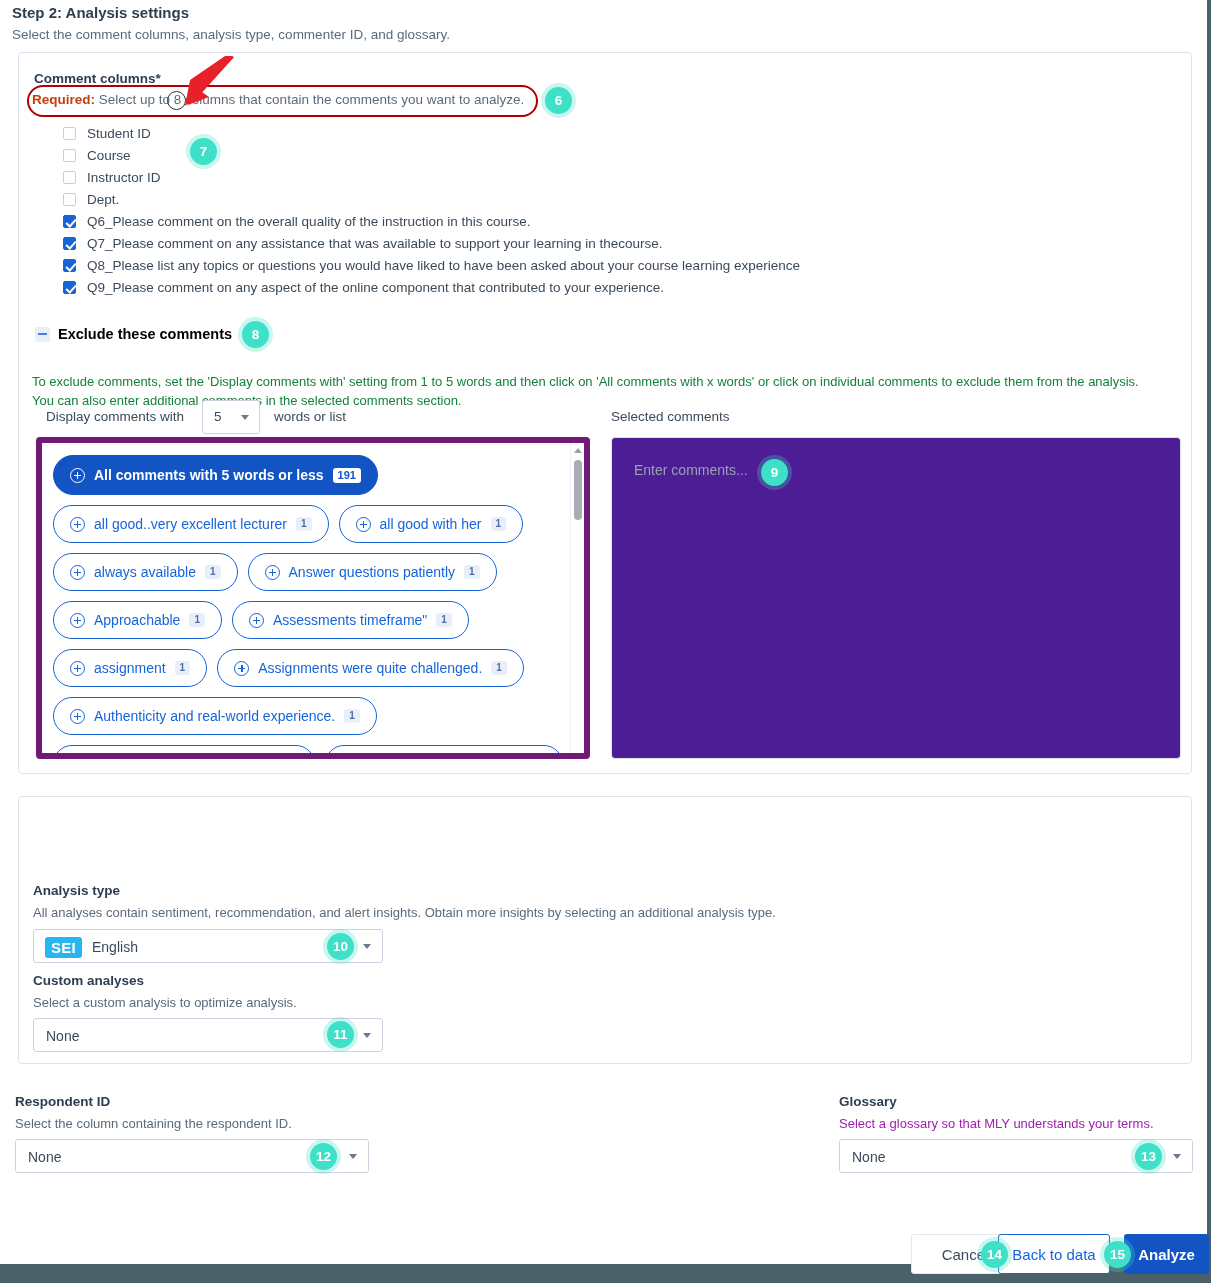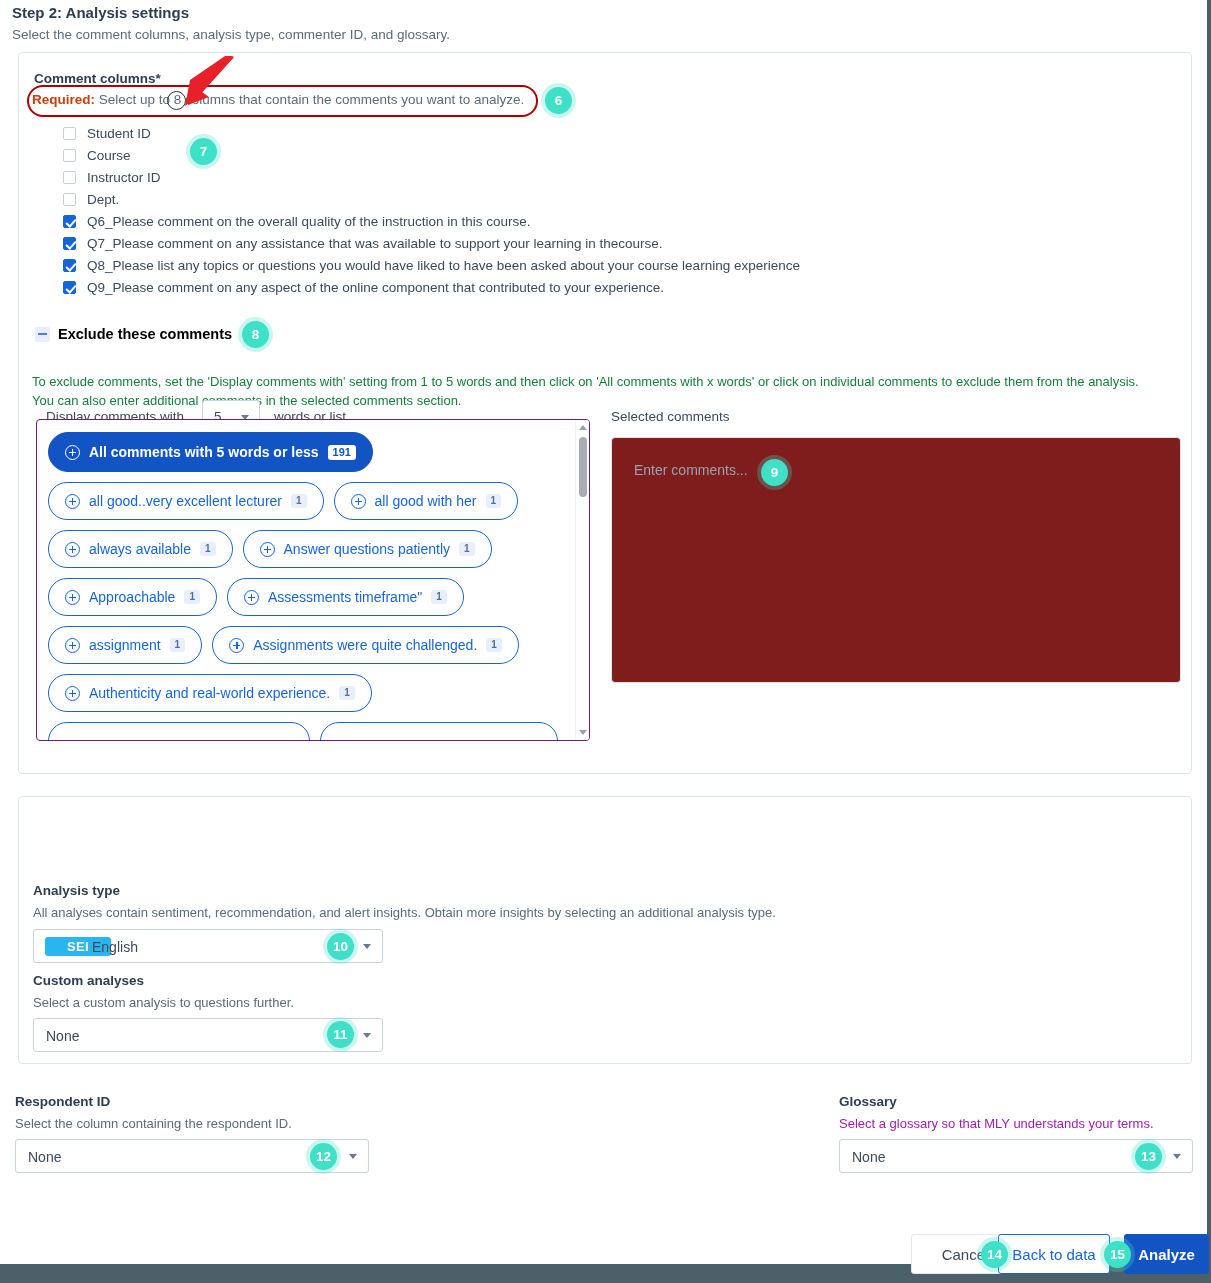--- a/index.html
+++ b/index.html
@@ -77,22 +77,22 @@
     font-size:13.5px; color:#3b4a5a;
   }
   .disp-select .v { position:absolute; left:11px; top:8px; }
   .caret { position:absolute; width:0;height:0; border-left:4px solid transparent; border-right:4px solid transparent; border-top:5px solid #6b7a8d; }
   .disp-select .caret { right:10px; top:14px; }
   .words-less { position:absolute; left:274px; top:409px; font-size:13.5px; color:#3b4a5a; }
   .sel-comments-label { position:absolute; left:611px; top:409px; font-size:13.5px; color:#3b4a5a; }
 
   
   .chips-panel {
-    position:absolute; left:36px; top:419px; width:554px; height:322px;
-    border:1px solid #701a75; border-radius:4px; background:#fff; overflow:hidden;
+    position:absolute; left:36px; top:437px; width:554px; height:322px;
+    border:6px solid #701a75; border-radius:4px; background:#fff; overflow:hidden;
   }
   .chips-inner { position:absolute; left:11px; top:12px; width:520px; }
   .chip-row { display:flex; gap:10px; margin-bottom:10px; }
   .chip {
     display:inline-flex; align-items:center; gap:9px;
     border:1.3px solid #1565d8; border-radius:22px;
     height:38px; padding:0 16px;
     font-size:14px; color:#1565d8; background:#fff; white-space:nowrap;
   }
   .chip.primary { background:#1254c4; border-color:#1254c4; color:#fff; font-weight:bold; height:40px; }
@@ -111,41 +111,41 @@
 
   
   .sb-track { position:absolute; right:0; top:0; width:14px; height:320px; background:#fff; border-left:1px solid #eef1f7; }
   .sb-arrow { position:absolute; left:3px; width:0;height:0; border-left:4px solid transparent; border-right:4px solid transparent; }
   .sb-up { top:5px; border-bottom:5px solid #9aa3ad; }
   .sb-dn { bottom:5px; border-top:5px solid #9aa3ad; }
   .sb-thumb { position:absolute; left:3px; top:17px; width:8px; height:60px; background:#a8adb4; border-radius:4px; }
 
   
   .sel-box {
-    position:absolute; left:611px; top:437px; width:570px; height:246px;
-    border:1px solid #dde3ef; border-radius:4px; background:#7f1d1d;
+    position:absolute; left:611px; top:437px; width:570px; height:322px;
+    border:1px solid #dde3ef; border-radius:4px; background:#4c1d95;
   }
   .sel-ph { position:absolute; left:22px; top:24px; font-size:14px; color:#98a2b0; }
 
   
   .an-title { position:absolute; left:33px; top:883px; font-size:13.5px; font-weight:bold; color:#2c3e50; }
   .an-desc  { position:absolute; left:33px; top:905px; font-size:13px; color:#5a6b7b; }
   .sel-box-ctl {
     position:absolute; border:1px solid #ccd3e0; border-radius:3px; background:#fff;
     font-size:14px; color:#3b4a5a;
   }
   #sel-analysis { left:33px; top:929px; width:350px; height:34px; }
   #sel-custom   { left:33px; top:1018px; width:350px; height:34px; }
   #sel-resp     { left:15px; top:1139px; width:354px; height:34px; }
   #sel-gloss    { left:839px; top:1139px; width:354px; height:34px; }
   .sel-box-ctl .txt { position:absolute; top:9px; }
   .sel-box-ctl .caret { right:11px; top:14px; }
   .sei-badge {
     position:absolute; left:11px; top:7px; background:#29b6f0; color:#fff;
-    font-size:13px; font-weight:bold; border-radius:3px; padding:3px 22px; line-height:1;
+    font-size:15px; font-weight:bold; border-radius:3px; padding:3px 6px; line-height:1;
     letter-spacing:0.3px;
   }
   .cust-title { position:absolute; left:33px; top:973px; font-size:13.5px; font-weight:bold; color:#2c3e50; }
   .cust-desc  { position:absolute; left:33px; top:995px; font-size:13px; color:#5a6b7b; }
 
   .resp-title { position:absolute; left:15px; top:1094px; font-size:13.5px; font-weight:bold; color:#2c3e50; }
   .resp-desc  { position:absolute; left:15px; top:1116px; font-size:13px; color:#5a6b7b; }
   .gloss-title{ position:absolute; left:839px; top:1094px; font-size:13.5px; font-weight:bold; color:#2c3e50; }
   .gloss-desc { position:absolute; left:839px; top:1116px; font-size:13px; color:#a21caf; }
 
@@ -329,21 +329,21 @@
 
   <div class="an-title">Analysis type</div>
   <div class="an-desc">All analyses contain sentiment, recommendation, and alert insights. Obtain more insights by selecting an additional analysis type.</div>
   <div class="sel-box-ctl" id="sel-analysis">
     <span class="sei-badge">SEI</span>
     <span class="txt" style="left:58px;">English</span>
     <span class="caret"></span>
   </div>
 
   <div class="cust-title">Custom analyses</div>
-  <div class="cust-desc">Select a custom analysis to questions further.</div>
+  <div class="cust-desc">Select a custom analysis to optimize analysis.</div>
   <div class="sel-box-ctl" id="sel-custom">
     <span class="txt" style="left:12px;">None</span>
     <span class="caret"></span>
   </div>
 
   <div class="resp-title">Respondent ID</div>
   <div class="resp-desc">Select the column containing the respondent ID.</div>
   <div class="sel-box-ctl" id="sel-resp">
     <span class="txt" style="left:12px;">None</span>
     <span class="caret"></span>

